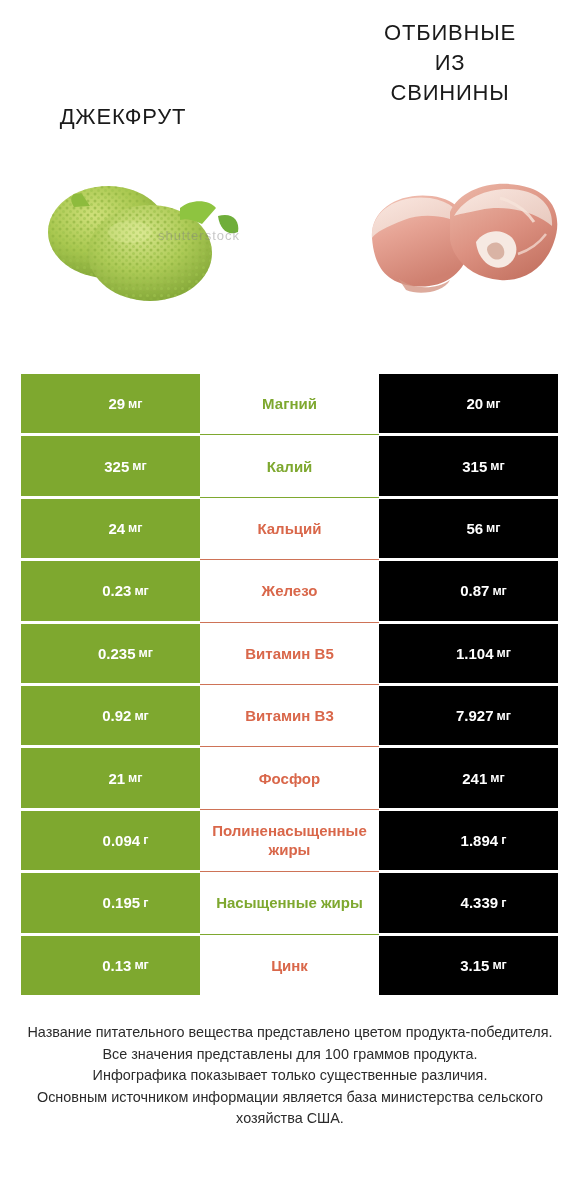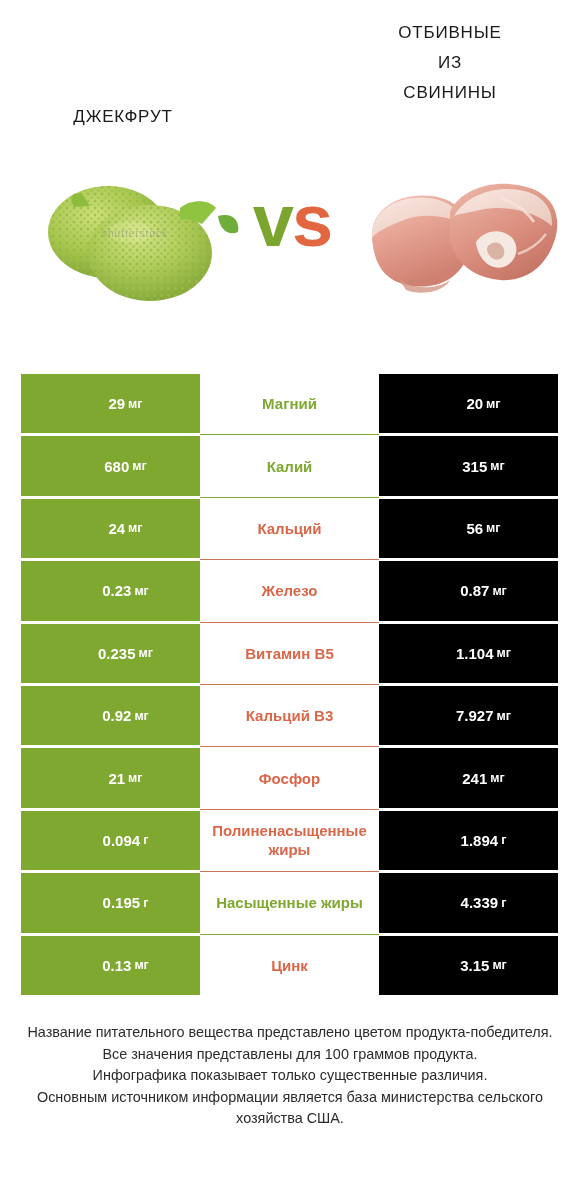--- a/index.html
+++ b/index.html
@@ -20,21 +20,21 @@
     position: absolute;
     top: 0; left: 0;
     width: 580px;
     height: 140px;
   }
   .product-title {
     position: absolute;
     color: #1a1a1a;
     font-family: "Liberation Sans", sans-serif;
     font-weight: 300;
-    font-size: 17px;
+    font-size: 22px;
     letter-spacing: 0.8px;
     line-height: 30px;
     text-align: center;
     white-space: pre-line;
   }
   #title-left {
     left: 8px;
     width: 230px;
     top: 76px;
     margin-top: 26px;
@@ -73,22 +73,22 @@
     line-height: 86px;
     letter-spacing: -2px;
   }
   #vs-v { color: #7BA52E; }
   #vs-s { color: #E2663F; }
 
   .watermark {
     position: absolute;
     left: 0; top: 78px;
     width: 100%;
-    text-align: center;
-    font-size: 10px;
+    text-align: right;
+    font-size: 13px;
     letter-spacing: 1px;
     color: rgba(130,130,130,0.45);
     font-family: "Liberation Sans", sans-serif;
     pointer-events: none;
   }
 
   
   #nutrition-table {
     position: absolute;
     left: 21px;
@@ -204,21 +204,20 @@
 
       <path d="M150 58 C162 48 180 50 186 58 L172 74 C163 70 156 68 150 70 Z" fill="#8ec440"></path>
 
       <path d="M188 66 C202 62 210 70 208 82 C198 86 190 80 188 66 Z" fill="#6fae3a"></path>
 
       <ellipse cx="100" cy="82" rx="22" ry="11" fill="#e2ee9f" opacity="0.3"></ellipse>
     </svg>
     <div class="watermark">shutterstock</div>
   </div>
 
-  <div id="vs-mark"><span id="vs-v">v</span><span id="vs-s">s</span></div>
 
   <div class="product-figure" id="figure-right">
     <svg viewBox="0 0 215 175" xmlns="http://www.w3.org/2000/svg">
       <defs>
         <linearGradient id="meatA" x1="0" y1="0" x2="0.4" y2="1">
           <stop offset="0%" stop-color="#f2c4b6"></stop>
           <stop offset="45%" stop-color="#e6a394"></stop>
           <stop offset="100%" stop-color="#cf8070"></stop>
         </linearGradient>
         <linearGradient id="meatB" x1="0.2" y1="0" x2="0.8" y2="1">
@@ -256,21 +255,21 @@
       </div>
       <div class="cell-mid win-left">Магний</div>
       <div class="cell-right">
         <span>20</span>
         <span class="unit">мг</span>
       </div>
     </div>
     <div class="nutrient-row">
       <div class="sep sepline-left"></div>
       <div class="cell-left">
-        <span>680</span>
+        <span>325</span>
         <span class="unit">мг</span>
       </div>
       <div class="cell-mid win-left">Калий</div>
       <div class="cell-right">
         <span>315</span>
         <span class="unit">мг</span>
       </div>
     </div>
     <div class="nutrient-row">
       <div class="sep sepline-left"></div>
@@ -307,21 +306,21 @@
         <span>1.104</span>
         <span class="unit">мг</span>
       </div>
     </div>
     <div class="nutrient-row">
       <div class="sep sepline-right"></div>
       <div class="cell-left">
         <span>0.92</span>
         <span class="unit">мг</span>
       </div>
-      <div class="cell-mid win-right">Кальций B3</div>
+      <div class="cell-mid win-right">Витамин B3</div>
       <div class="cell-right">
         <span>7.927</span>
         <span class="unit">мг</span>
       </div>
     </div>
     <div class="nutrient-row">
       <div class="sep sepline-right"></div>
       <div class="cell-left">
         <span>21</span>
         <span class="unit">мг</span>

